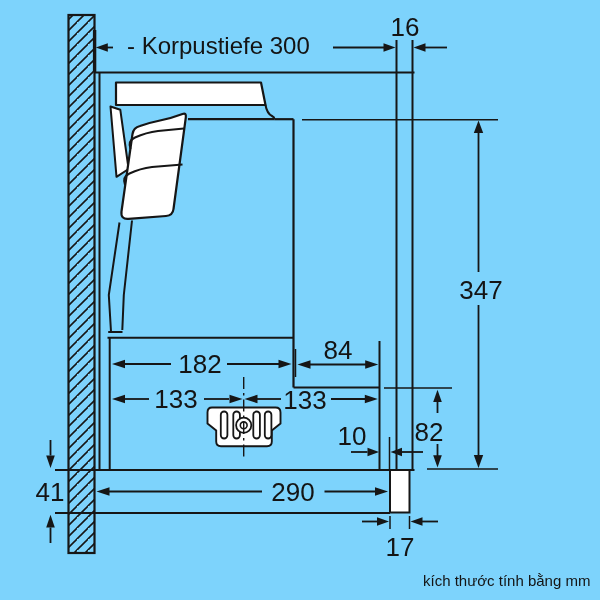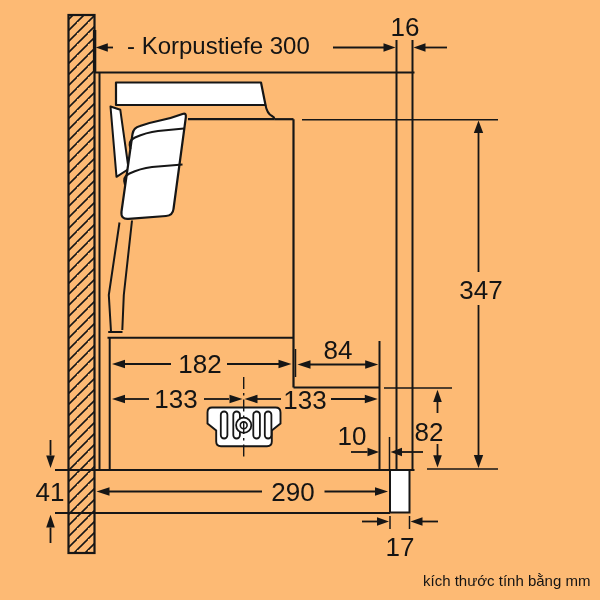--- a/index.html
+++ b/index.html
@@ -1,16 +1,16 @@
 <!DOCTYPE html>
 <html><head>
 <meta charset="utf-8">
 <style>
   html,body{margin:0;padding:0;background:#fff;}
-  .stage{width:600px;height:600px;background:#fdba74;position:relative;overflow:hidden;}
+  .stage{width:600px;height:600px;background:#7dd3fc;position:relative;overflow:hidden;}
   svg{display:block;}
   text{font-family:"Liberation Sans","DejaVu Sans",sans-serif;fill:#141414;}
   .dim{font-size:26px;}
   .title{font-size:24px;}
   .footer{font-size:15px;}
 </style>
 </head>
 <body>
 
 <div class="stage">

